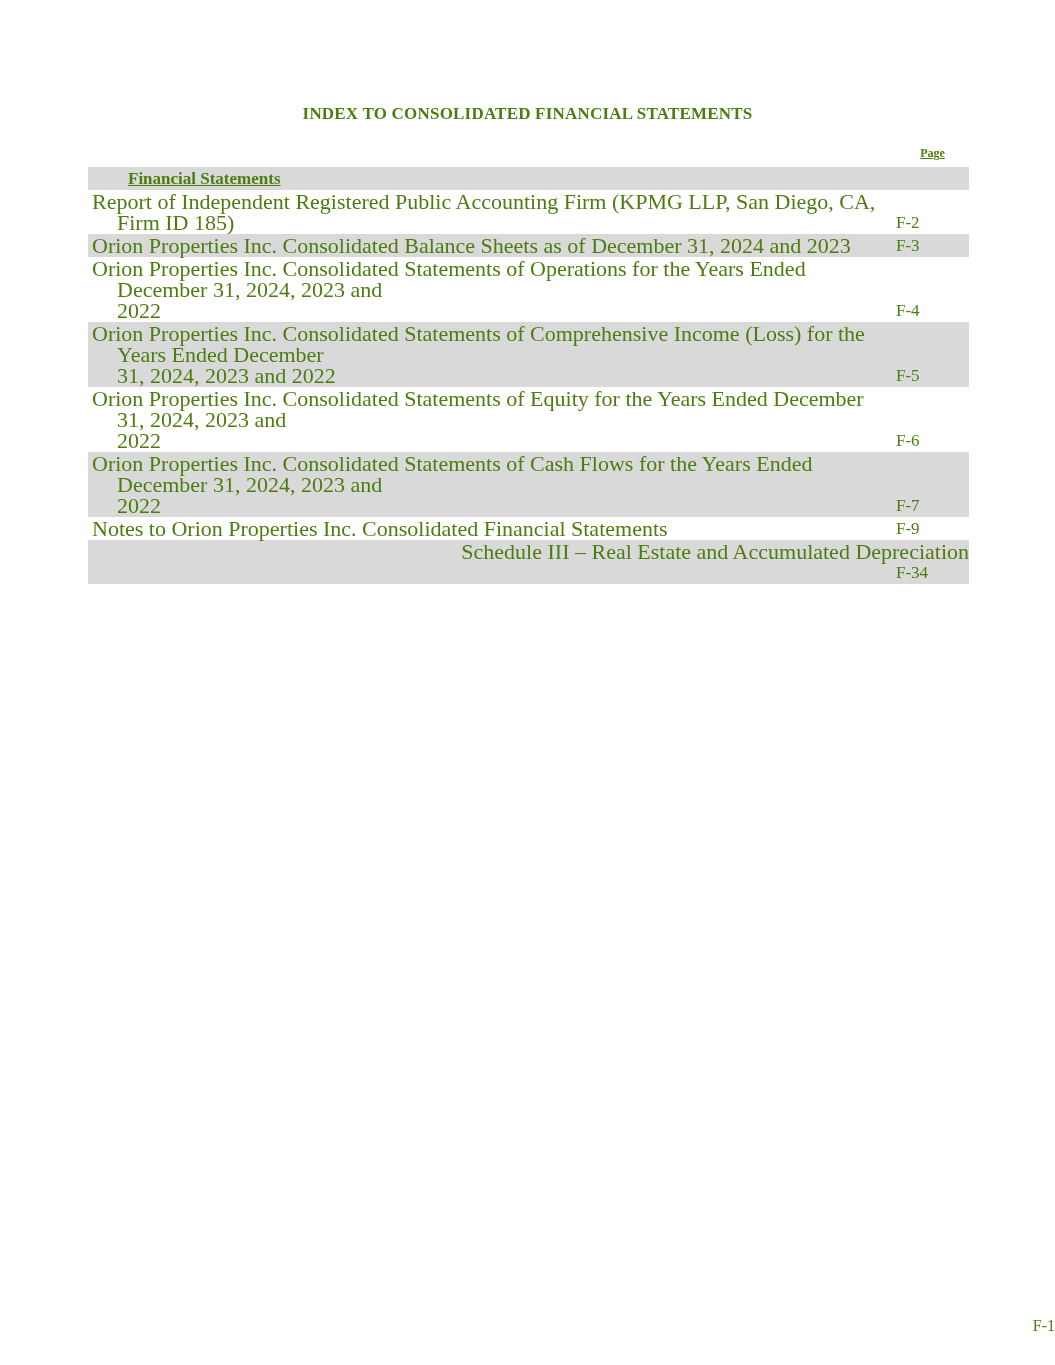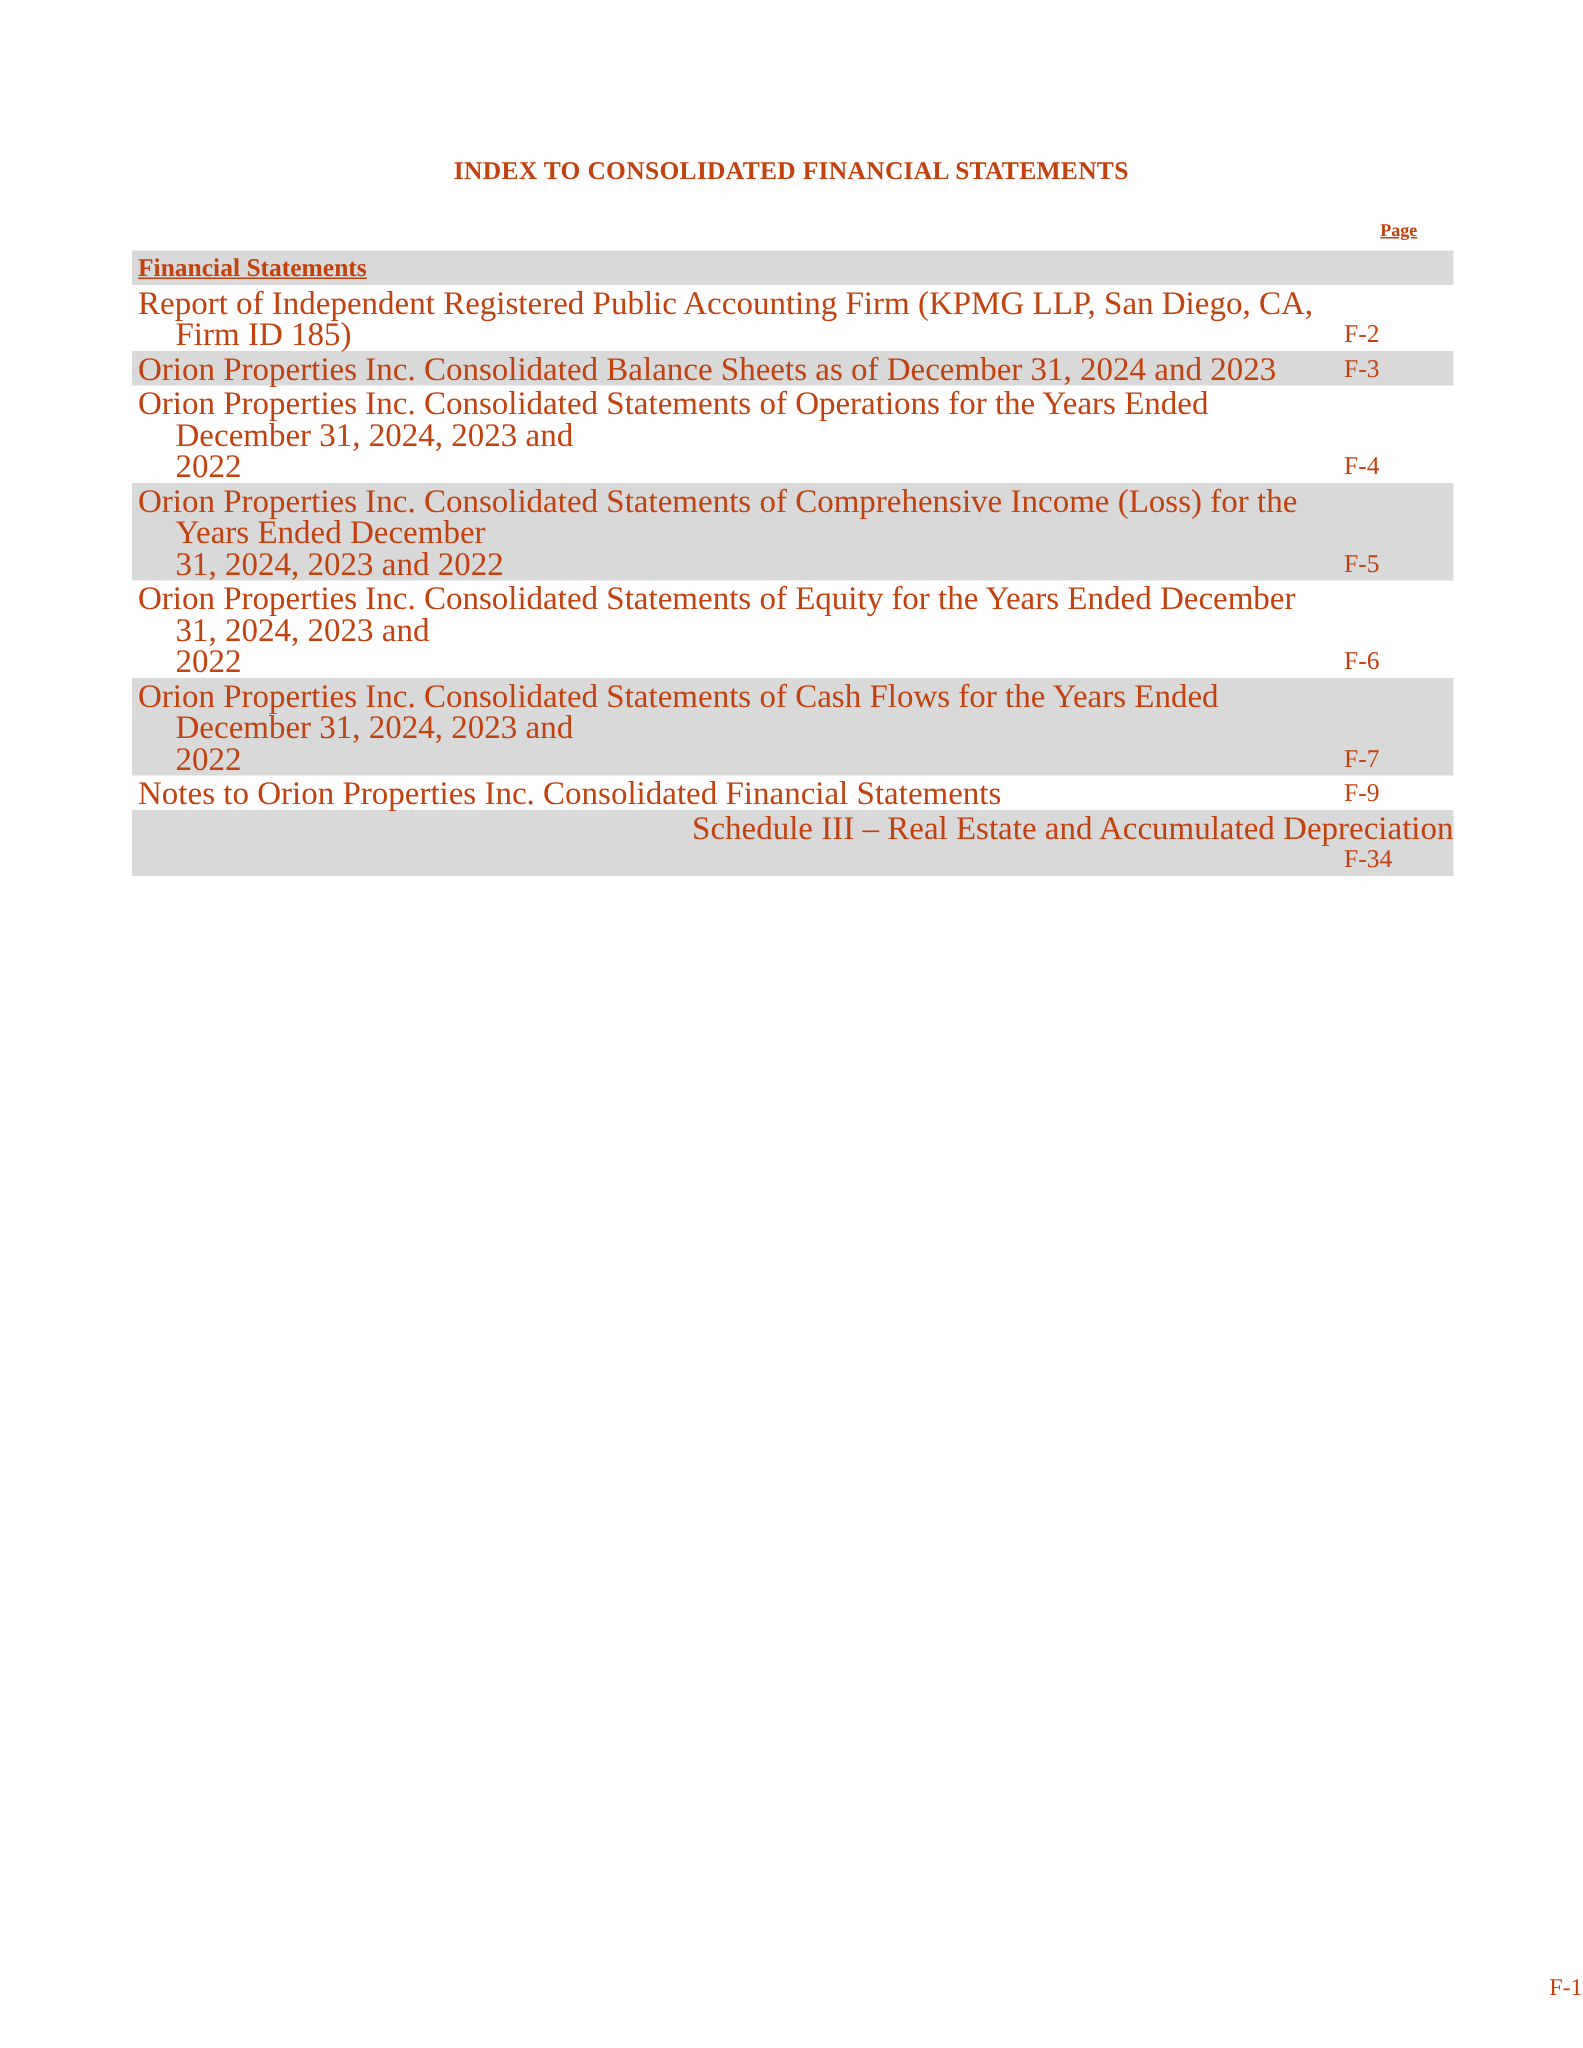--- a/index.html
+++ b/index.html
@@ -6,21 +6,21 @@
     margin: 0;
     padding: 0;
     background: #ffffff;
   }
   .page {
     position: relative;
     width: 1055px;
     height: 1365px;
     background: #ffffff;
     font-family: "Liberation Serif", "DejaVu Serif", serif;
-    color: #c2410c;
+    color: #4d7c0f;
     overflow: hidden;
   }
   .doc-title {
     position: absolute;
     top: 104px;
     left: 0;
     width: 100%;
     margin: 0;
     text-align: center;
     font-size: 17px;
@@ -68,20 +68,21 @@
     font-size: 17px;
     line-height: 21px;
   }
   .section-row .section-header {
     flex: 1;
     padding-left: 4px;
     font-size: 17px;
     font-weight: bold;
     text-decoration: underline;
     line-height: 21px;
+    margin-left: 36px;
   }
   .footer {
     position: absolute;
     top: 1316px;
     left: 0;
     width: 100%;
     text-align: right;
     font-size: 16px;
     line-height: 20px;
   }

